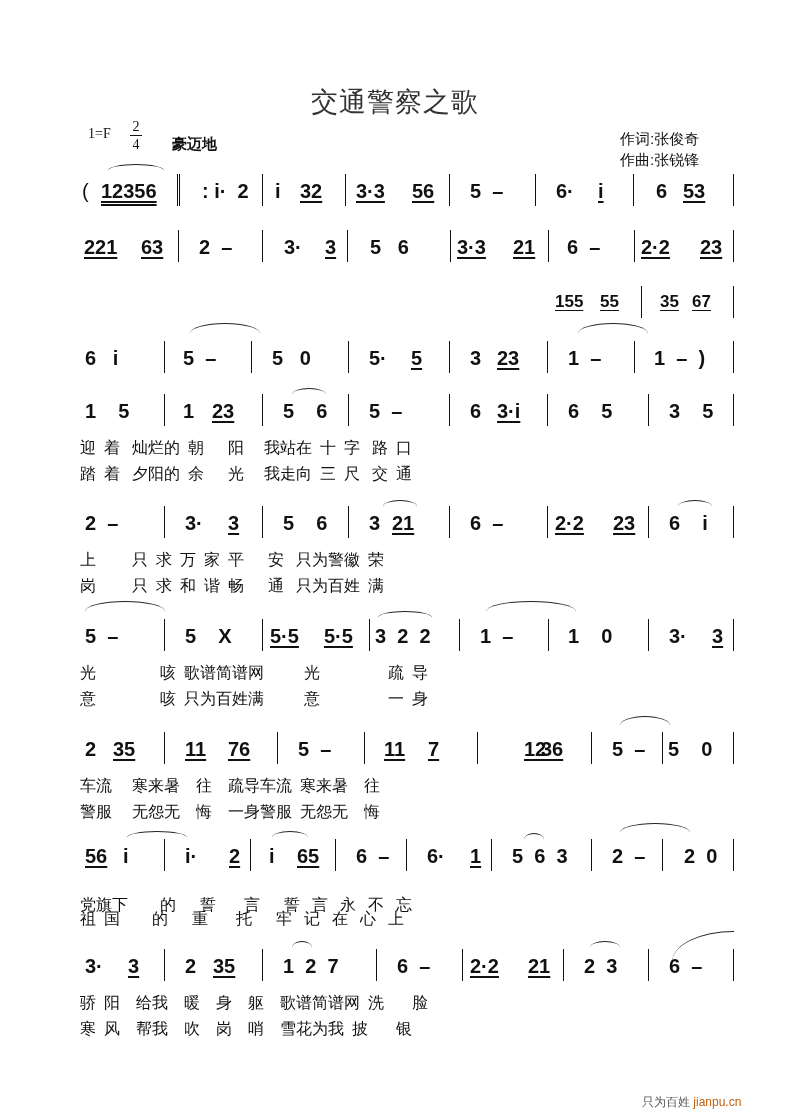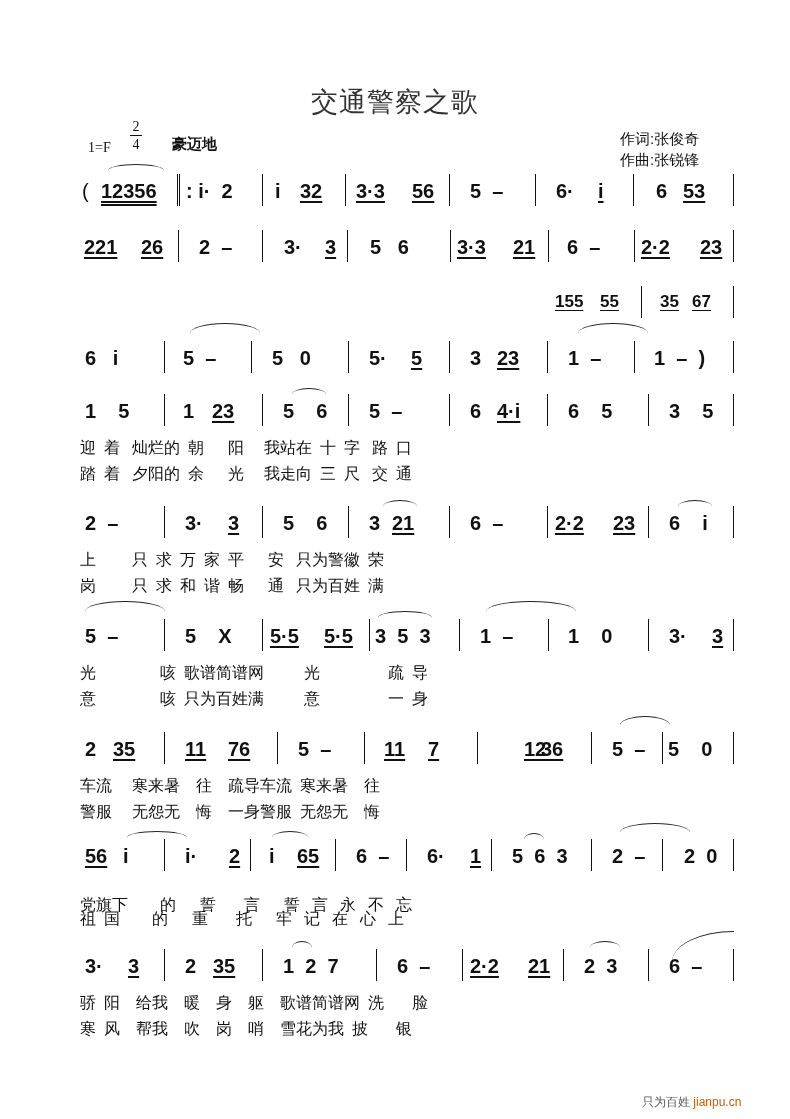--- a/index.html
+++ b/index.html
@@ -1,18 +1,18 @@
 <!DOCTYPE html>
 <html><head>
 <meta charset="utf-8">
 <style>
   html,body{margin:0;padding:0;background:#fff;}
   body{width:790px;height:1119px;position:relative;overflow:hidden;font-family:"Liberation Sans",sans-serif;color:#111;}
   .title{position:absolute;left:0;width:790px;top:84px;text-align:center;font-family:"DejaVu Serif",serif;font-size:27px;color:#333;letter-spacing:1px;}
-  .key{position:absolute;left:88px;top:140px;font-family:"Liberation Serif",serif;font-size:14px;}
+  .key{position:absolute;left:88px;top:126px;font-family:"Liberation Serif",serif;font-size:14px;}
   .timesig{position:absolute;left:130px;top:118px;font-family:"Liberation Serif",serif;font-size:14px;text-align:center;width:12px;line-height:17px;}
   .timesig .line{border-top:1px solid #111;margin:0;}
   .tempo{position:absolute;left:172px;top:135px;font-size:15px;font-weight:bold;}
   .credits{position:absolute;left:620px;top:128px;font-size:15px;line-height:21px;}
   .row{position:absolute;left:0;width:790px;}
   .n{position:absolute;font-weight:bold;font-size:20px;top:0;white-space:pre;font-family:"Liberation Sans",sans-serif;}
   .bar{position:absolute;top:-6px;height:32px;border-left:1.5px solid #111;}
   .ly{position:absolute;font-size:16px;white-space:pre;font-family:Liberation Serif, serif;letter-spacing:0px;}
   .ul{text-decoration:underline;text-underline-offset:3px;}
   .slur{position:absolute;border-top:1.5px solid #222;border-radius:50% 50% 0 0;height:12px;}
@@ -34,41 +34,41 @@
   <div>作词:张俊奇</div>
   <div>作曲:张锐锋</div>
 </div>
 
 <div class="row" style="top:180px">
 
   <span class="n" style="left:82px;font-weight:normal">(</span>
   <span class="n ul" style="left:101px;text-decoration:underline double">12356</span>
   <span class="slur" style="left:108px;top:-16px;width:56px"></span>
   <span class="bar" style="left:177px;border-left:3px double #111"></span>
-  <span class="n" style="left:186px">: i·  2</span>
+  <span class="n" style="left:202px">: i·  2</span>
   <span class="bar" style="left:262px"></span>
   <span class="n" style="left:275px">i</span>
   <span class="n ul" style="left:300px">32</span>
   <span class="bar" style="left:345px"></span>
   <span class="n ul" style="left:356px">3·3</span>
   <span class="n ul" style="left:412px">56</span>
   <span class="bar" style="left:449px"></span>
   <span class="n" style="left:470px">5  –</span>
   <span class="bar" style="left:535px"></span>
   <span class="n" style="left:556px">6·</span>
   <span class="n ul" style="left:598px">i</span>
   <span class="bar" style="left:633px"></span>
   <span class="n" style="left:656px">6</span>
   <span class="n ul" style="left:683px">53</span>
   <span class="bar" style="left:733px"></span>
 </div>
 
 <div class="row" style="top:236px">
   <span class="n ul" style="left:84px">221</span>
-  <span class="n ul" style="left:141px">26</span>
+  <span class="n ul" style="left:141px">63</span>
   <span class="bar" style="left:178px"></span>
   <span class="n" style="left:199px">2  –</span>
   <span class="bar" style="left:262px"></span>
   <span class="n" style="left:284px">3·</span>
   <span class="n ul" style="left:325px">3</span>
   <span class="bar" style="left:347px"></span>
   <span class="n" style="left:370px">5   6</span>
   <span class="bar" style="left:450px"></span>
   <span class="n ul" style="left:457px">3·3</span>
   <span class="n ul" style="left:513px">21</span>
@@ -115,21 +115,21 @@
   <span class="bar" style="left:164px"></span>
   <span class="n" style="left:183px">1</span>
   <span class="n ul" style="left:212px">23</span>
   <span class="bar" style="left:262px"></span>
   <span class="slur" style="left:292px;top:-12px;width:34px"></span>
   <span class="n" style="left:283px">5    6</span>
   <span class="bar" style="left:348px"></span>
   <span class="n" style="left:369px">5  –</span>
   <span class="bar" style="left:449px"></span>
   <span class="n" style="left:470px">6</span>
-  <span class="n ul" style="left:497px">4·i</span>
+  <span class="n ul" style="left:497px">3·i</span>
   <span class="bar" style="left:547px"></span>
   <span class="n" style="left:568px">6    5</span>
   <span class="bar" style="left:648px"></span>
   <span class="n" style="left:669px">3    5</span>
   <span class="bar" style="left:733px"></span>
   <div class="ly" style="top:38px;left:80px">迎  着   灿烂的  朝      阳     我站在  十  字   路  口</div>
   <div class="ly" style="top:64px;left:80px">踏  着   夕阳的  余      光     我走向  三  尺   交  通</div>
 </div>
 
 <div class="row" style="top:512px">
@@ -159,21 +159,21 @@
 <div class="row" style="top:625px">
   <span class="slur" style="left:85px;top:-24px;width:80px;height:20px"></span>
   <span class="n" style="left:85px">5  –</span>
   <span class="bar" style="left:164px"></span>
   <span class="n" style="left:185px">5    X</span>
   <span class="bar" style="left:262px"></span>
   <span class="n ul" style="left:270px">5·5</span>
   <span class="n ul" style="left:324px">5·5</span>
   <span class="bar" style="left:369px"></span>
   <span class="slur" style="left:378px;top:-14px;width:54px"></span>
-  <span class="n" style="left:375px">3  5  3</span>
+  <span class="n" style="left:375px">3  2  2</span>
   <span class="bar" style="left:459px"></span>
   <span class="slur" style="left:486px;top:-24px;width:90px;height:20px"></span>
   <span class="n" style="left:480px">1  –</span>
   <span class="bar" style="left:548px"></span>
   <span class="n" style="left:568px">1    0</span>
   <span class="bar" style="left:648px"></span>
   <span class="n" style="left:669px">3·</span>
   <span class="n ul" style="left:712px">3</span>
   <span class="bar" style="left:733px"></span>
   <div class="ly" style="top:38px;left:80px">光                咳  歌谱简谱网          光                 疏  导</div>

